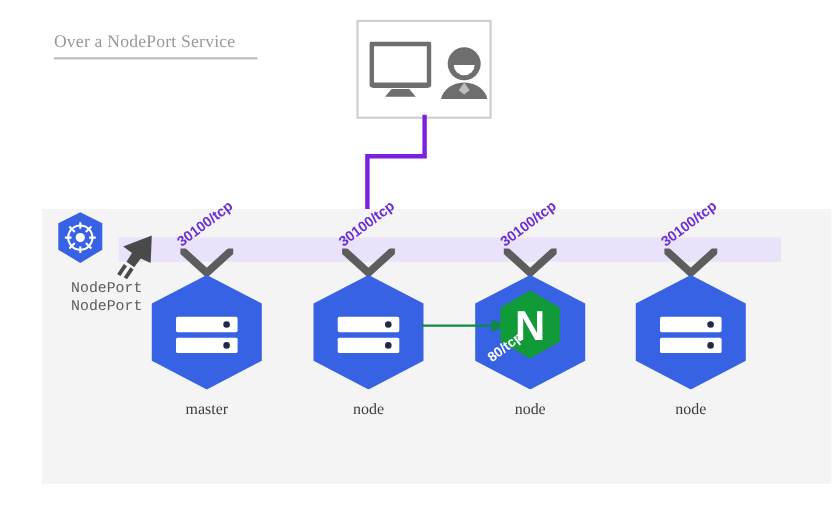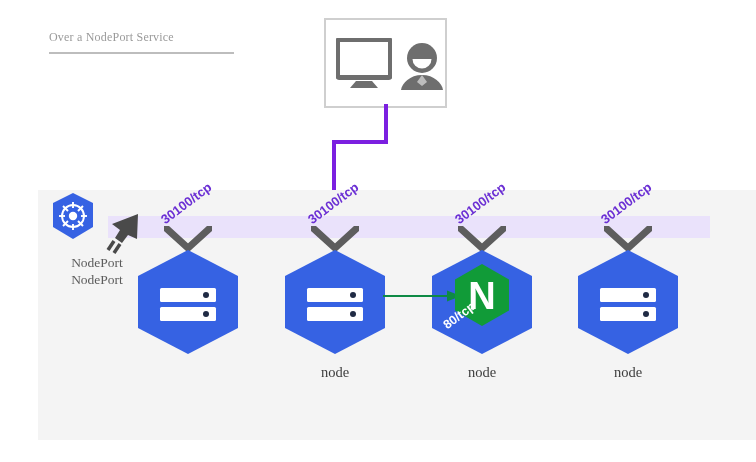--- a/index.html
+++ b/index.html
@@ -14,21 +14,21 @@
     overflow: hidden;
     font-family: "Liberation Serif", serif;
   }
 
   
   #diagram-title {
     position: absolute;
     left: 49px;
     top: 30px;
     font-family: "Liberation Serif", serif;
-    font-size: 12px;
+    font-size: 16px;
     color: #9a9a9a;
     letter-spacing: 0.2px;
     white-space: nowrap;
   }
   #diagram-title-underline {
     position: absolute;
     left: 49px;
     top: 52px;
     width: 185px;
     height: 2px;
@@ -97,21 +97,21 @@
     top: 192px;
     width: 46px;
     height: 48px;
   }
   #nodeport-service-label {
     position: absolute;
     left: 54px;
     top: 254px;
     width: 86px;
     text-align: center;
-    font-family: Liberation Serif, serif;
+    font-family: Liberation Mono, monospace;
     font-size: 13.5px;
     line-height: 17px;
     color: #5c5c5c;
   }
   #cursor-arrow {
     position: absolute;
     left: 104px;
     top: 212px;
     width: 40px;
     height: 44px;
@@ -261,20 +261,21 @@
       <div class="hexagon"><svg viewBox="0 0 108 104" width="108" height="104">
           <polygon points="54,0 104,26 104,78 54,104 4,78 4,26" fill="#3662e3"></polygon>
           <g>
             <rect x="26" y="38" width="56" height="14" rx="1.5" fill="#ffffff"></rect>
             <circle cx="72" cy="45" r="3" fill="#1f2a44"></circle>
             <rect x="26" y="57" width="56" height="14" rx="1.5" fill="#ffffff"></rect>
             <circle cx="72" cy="64" r="3" fill="#1f2a44"></circle>
           </g>
         </svg></div>
       <div class="port-label">30100/tcp</div>
+      <div class="node-label">master</div>
     </div>
     <div class="node-group" style="left: 270px;">
       <div class="chevron"><svg viewBox="0 0 48 26" width="48" height="26">
           <path d="M2 2 L24 22 L46 2" fill="none" stroke="#5d5d5d" stroke-width="7" stroke-linecap="square" stroke-linejoin="miter"></path>
         </svg></div>
       <div class="hexagon"><svg viewBox="0 0 108 104" width="108" height="104">
           <polygon points="54,0 104,26 104,78 54,104 4,78 4,26" fill="#3662e3"></polygon>
           <g>
             <rect x="26" y="38" width="56" height="14" rx="1.5" fill="#ffffff"></rect>
             <circle cx="72" cy="45" r="3" fill="#1f2a44"></circle>

